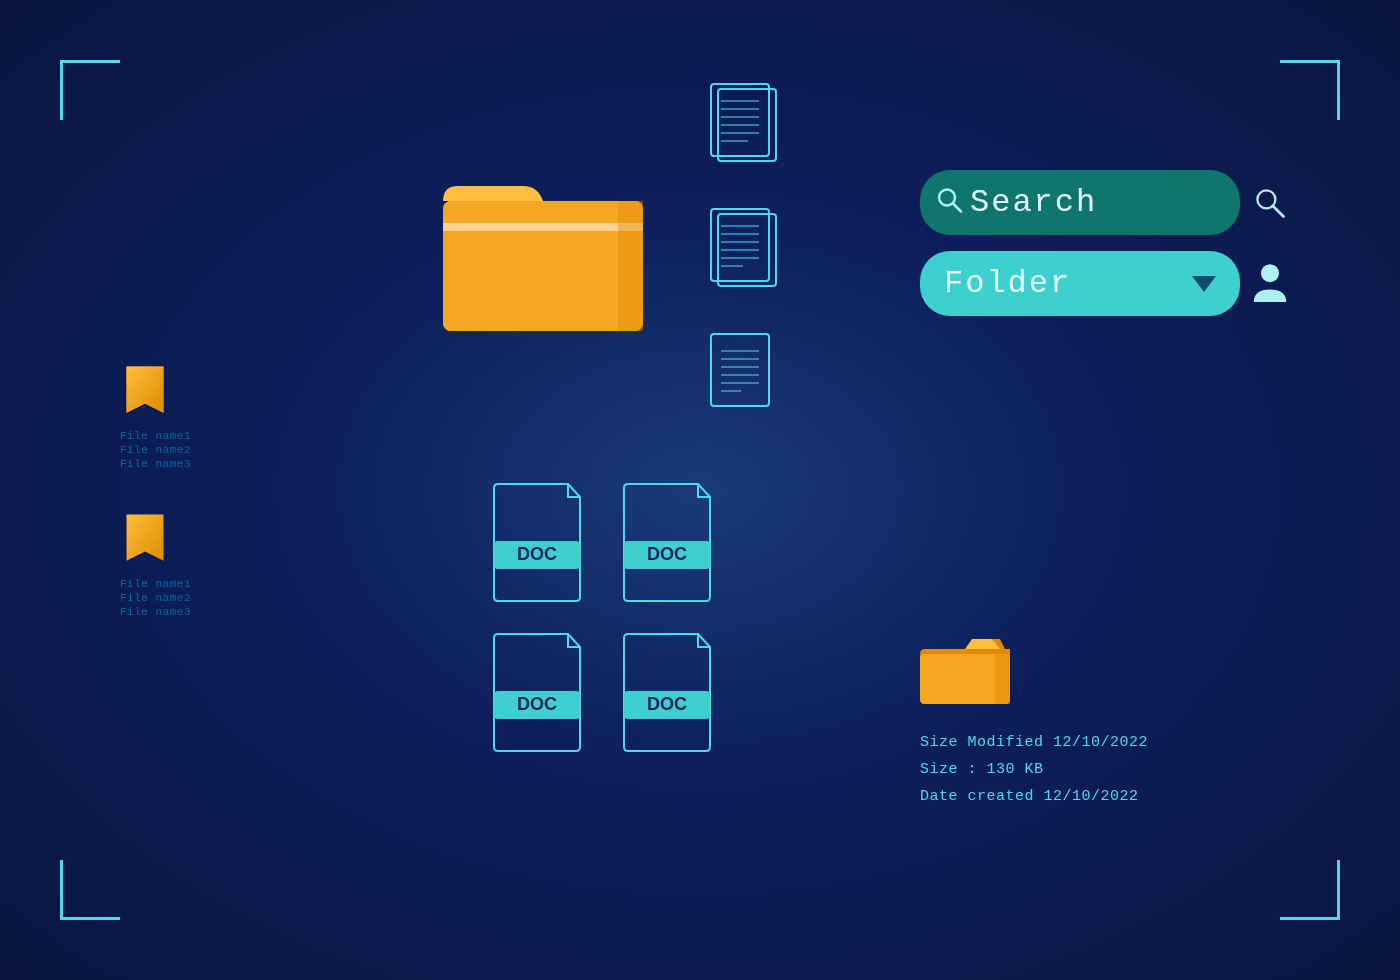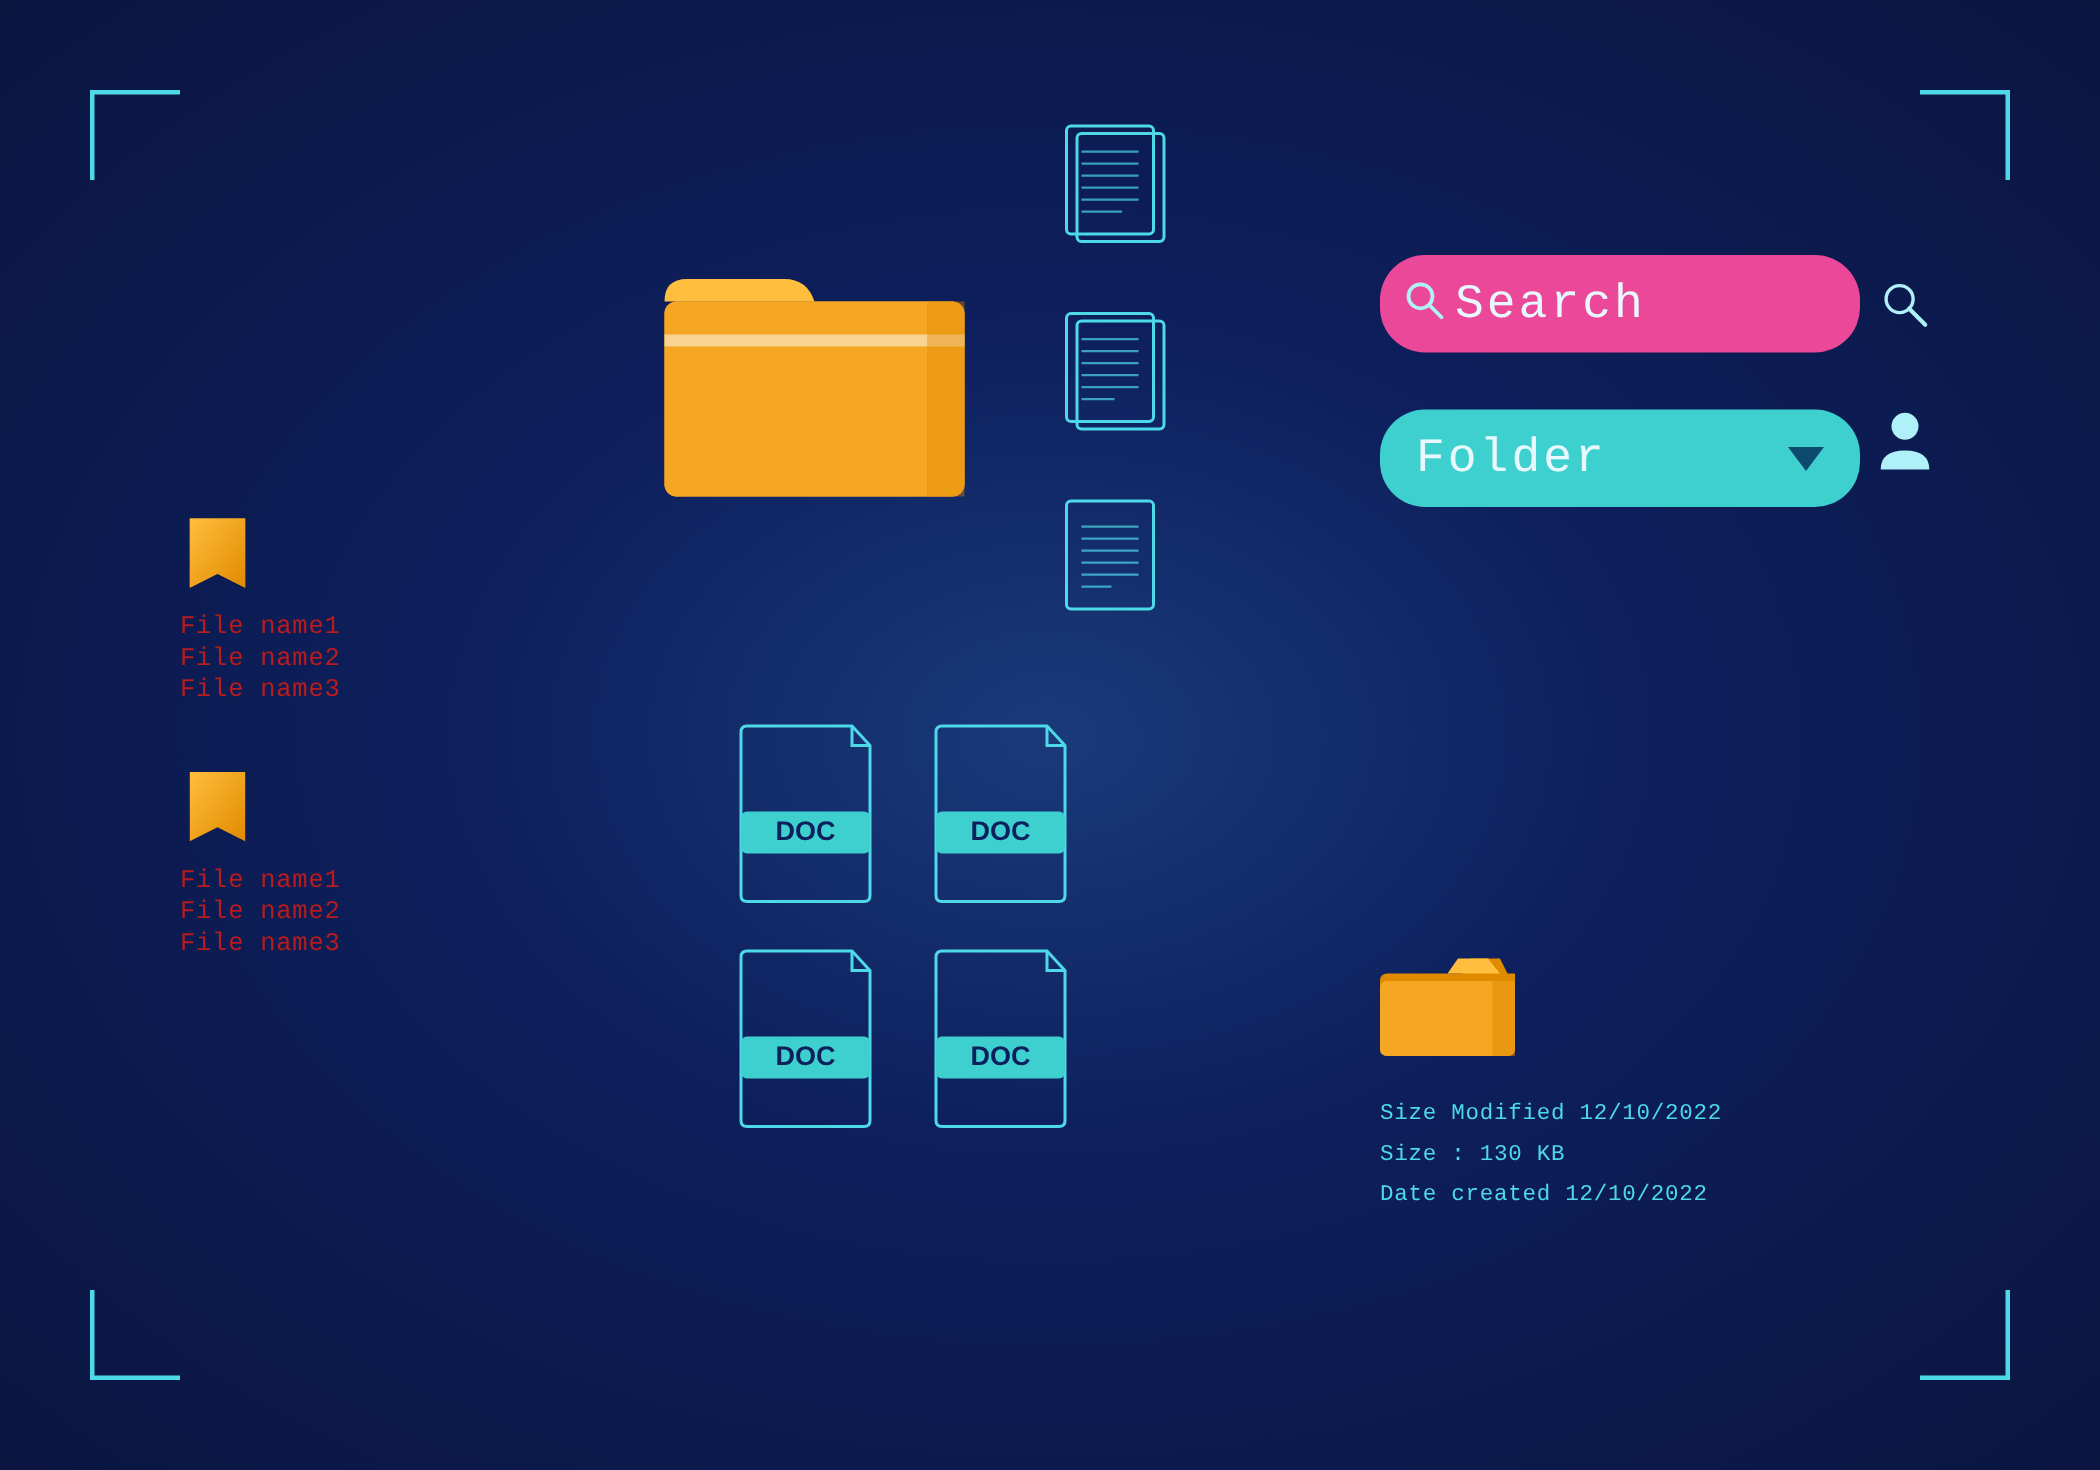--- a/index.html
+++ b/index.html
@@ -71,22 +71,22 @@
       height: 100%;
     }
 
     .file-names {
       display: flex;
       flex-direction: column;
       gap: 2px;
     }
 
     .file-name {
-      color: #b91c1c;
-      font-size: 17px;
+      color: #0369a1;
+      font-size: 11px;
       letter-spacing: 0.5px;
     }
 
     
     .center-panel {
       flex: 1;
       display: flex;
       flex-direction: column;
       align-items: center;
       justify-content: center;
@@ -140,21 +140,21 @@
       margin-top: 20px;
     }
 
     .search-bar-row {
       display: flex;
       align-items: center;
       gap: 12px;
     }
 
     .search-bar {
-      background: #ec4899;
+      background: #0f766e;
       border-radius: 30px;
       padding: 14px 24px 14px 50px;
       width: 320px;
       position: relative;
       display: flex;
       align-items: center;
     }
 
     .search-bar-text {
       color: #e8f8ff;
@@ -183,21 +183,20 @@
     }
 
     .folder-bar {
       background: #3ecfcf;
       border-radius: 30px;
       padding: 14px 24px;
       width: 320px;
       display: flex;
       align-items: center;
       justify-content: space-between;
-      margin-top: 22px;
     }
 
     .folder-bar-text {
       color: #e8f8ff;
       font-size: 32px;
       font-family: 'Courier New', monospace;
       letter-spacing: 2px;
       font-weight: 300;
     }
 

